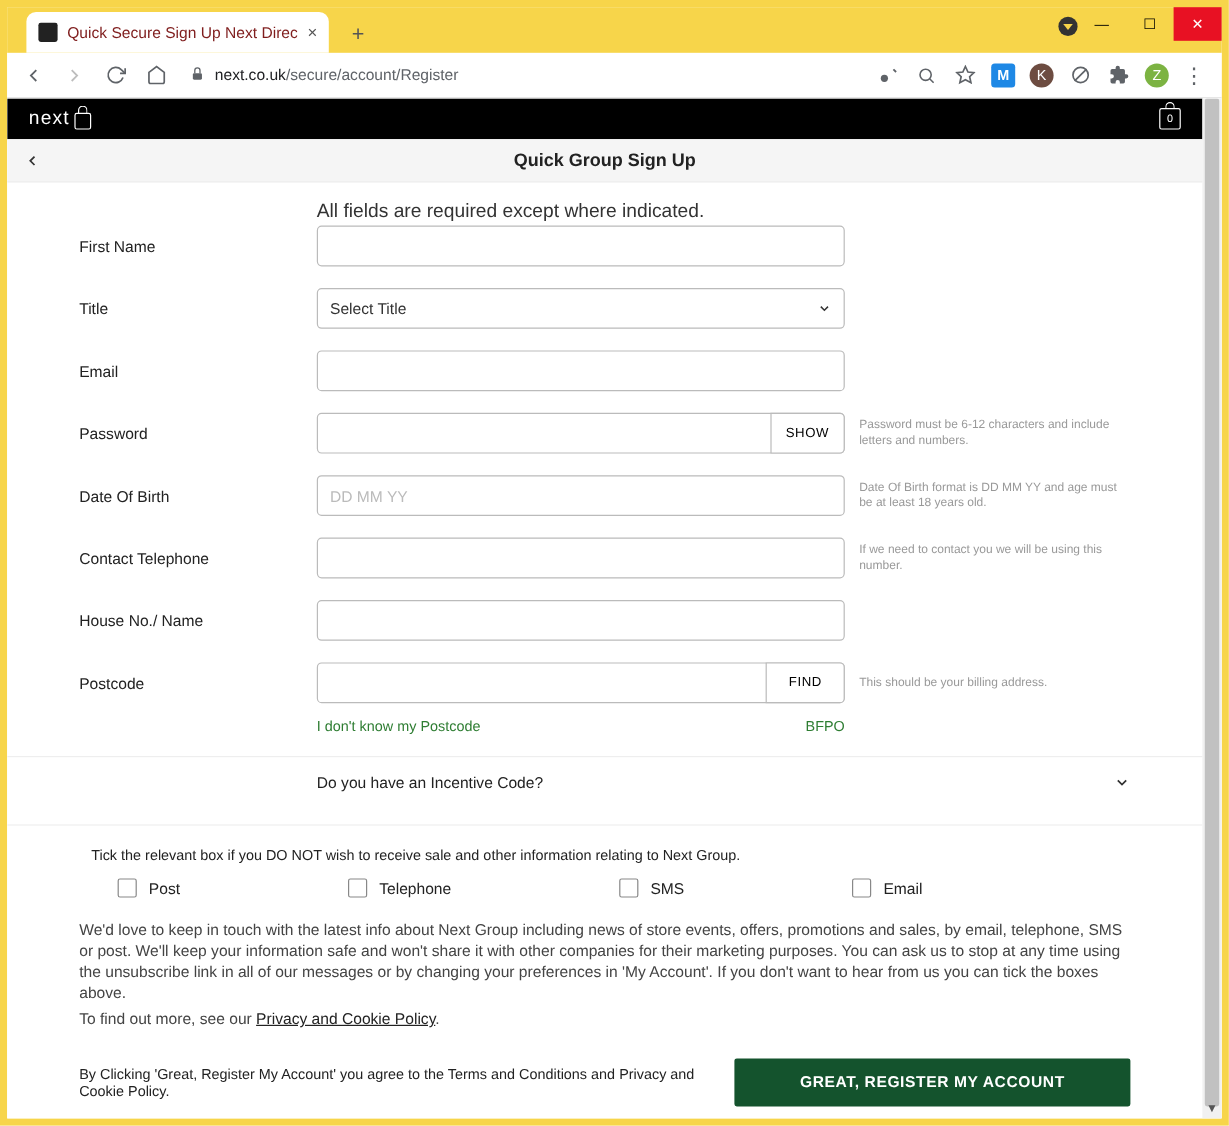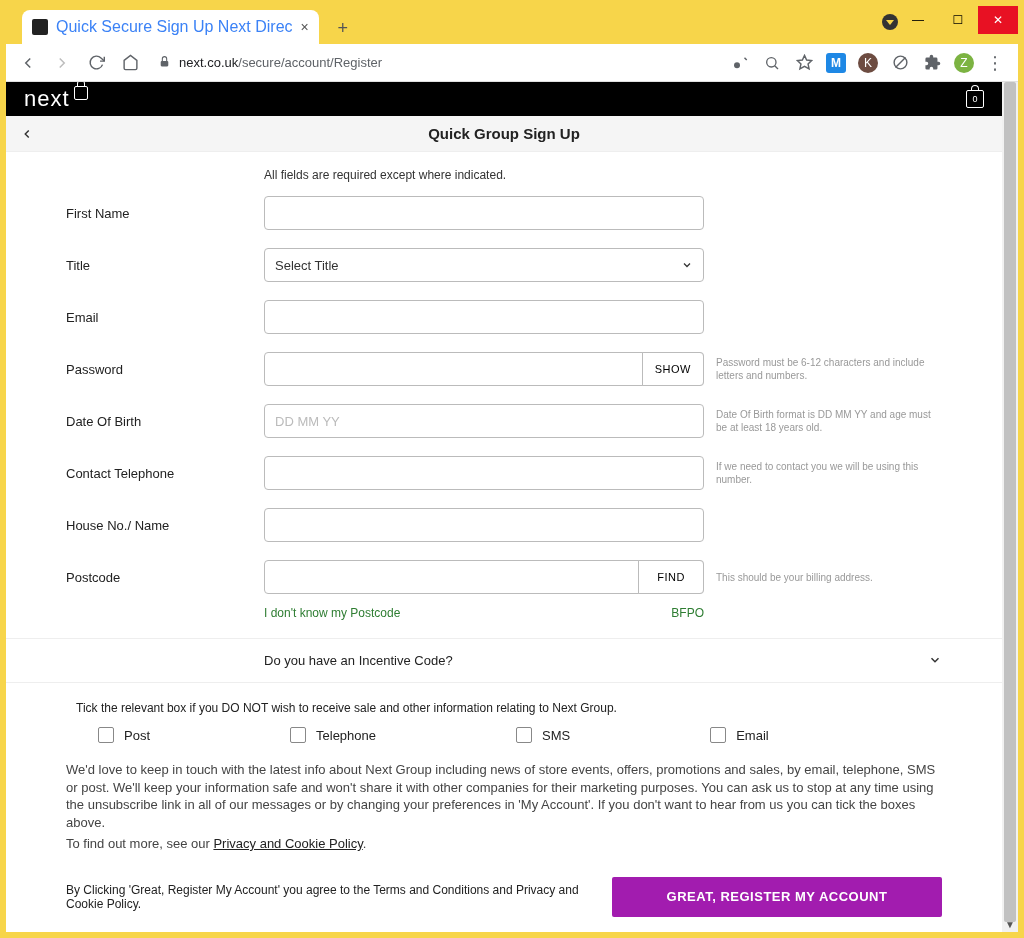--- a/index.html
+++ b/index.html
@@ -3,21 +3,21 @@
 <meta charset="utf-8">
 <style>
   * { box-sizing: border-box; margin: 0; padding: 0; font-family: Arial, Helvetica, sans-serif; }
   html, body { width: 1024px; height: 938px; overflow: hidden; }
   body { background: #f7d54a; padding: 6px; }
   .window { background: #fff; width: 100%; height: 100%; display: flex; flex-direction: column; position: relative; }
   
   .titlebar { height: 38px; background: #f7d54a; display: flex; align-items: flex-start; position: relative; }
   .tab { background: #fff; height: 34px; margin-top: 4px; margin-left: 16px; border-radius: 8px 8px 0 0; display: flex; align-items: center; padding: 0 10px; min-width: 210px; position: relative; }
   .tab .favicon { width: 16px; height: 16px; background: #222; border-radius: 2px; margin-right: 8px; }
-  .tab .title { font-size: 16px; color: #3b82f6; white-space: nowrap; overflow: hidden; text-overflow: ellipsis; flex: 1; }
+  .tab .title { font-size: 13px; color: #7f1d1d; white-space: nowrap; overflow: hidden; text-overflow: ellipsis; flex: 1; }
   .tab .close { font-size: 14px; color: #555; margin-left: 8px; }
   .newtab { width: 28px; height: 28px; margin-top: 8px; margin-left: 10px; display: flex; align-items: center; justify-content: center; color: #555; font-size: 18px; }
   .win-controls { position: absolute; right: 0; top: 0; display: flex; }
   .win-btn { width: 40px; height: 28px; display: flex; align-items: center; justify-content: center; font-size: 12px; }
   .win-close { background: #e81123; color: #fff; }
   .win-circle { position: absolute; right: 120px; top: 8px; width: 16px; height: 16px; border-radius: 50%; background: #333; display:flex; align-items:center; justify-content:center; }
   .win-circle::after{ content:""; width:0;height:0;border-left:4px solid transparent;border-right:4px solid transparent;border-top:5px solid #f7d54a;}
   
   .addrbar { height: 38px; background: #fff; border-bottom: 1px solid #e0e0e0; display: flex; align-items: center; padding: 0 8px; gap: 6px; }
   .nav-icon { width: 28px; height: 28px; display: flex; align-items: center; justify-content: center; color: #5f6368; }
@@ -37,57 +37,57 @@
   .ext.block { color: #5f6368; }
   .dots { color: #5f6368; font-size: 18px; }
   
   .viewport { flex: 1; background: #fff; position: relative; overflow: hidden; }
   .scrollbar { position: absolute; right: 0; top: 0; bottom: 0; width: 16px; background: #f1f1f1; }
   .scrollbar .thumb { position: absolute; top: 0; left: 2px; right: 2px; height: 840px; background: #c1c1c1; border-radius: 2px; }
   .scrollbar .down { position: absolute; bottom: 0; left:0; right:0; height: 16px; display:flex;align-items:center;justify-content:center;color:#555;font-size:10px;}
   .page { position: absolute; left: 0; right: 16px; top: 0; bottom: 0; }
   
   .site-header { background: #000; height: 34px; display: flex; align-items: center; padding: 0 18px; justify-content: space-between; }
-  .logo { color: #fff; font-size: 22px; letter-spacing: 1px; font-weight: 300; display:flex; align-items:flex-start; gap:4px;}
+  .logo { color: #fff; font-size: 16px; letter-spacing: 1px; font-weight: 300; display:flex; align-items:flex-end; gap:4px;}
   .logo-lock { width:14px;height:14px;border:1.5px solid #fff; border-radius:2px; position:relative; }
   .logo-lock::before{content:"";position:absolute;top:-7px;left:2px;width:6px;height:6px;border:1.5px solid #fff;border-bottom:none;border-radius:4px 4px 0 0;}
   .bag { width:18px;height:18px;border:1.5px solid #fff;border-radius:2px;position:relative;display:flex;align-items:center;justify-content:center;color:#fff;font-size:9px;}
   .bag::before{content:"";position:absolute;top:-6px;left:4px;width:6px;height:5px;border:1.5px solid #fff;border-bottom:none;border-radius:4px 4px 0 0;}
   
   .sub-header { background: #f5f5f5; height: 36px; display: flex; align-items: center; justify-content: center; position: relative; border-bottom:1px solid #eee;}
   .back-chev { position: absolute; left: 14px; color: #333; font-size: 16px; }
   .sub-title { font-size: 15px; font-weight: bold; color: #222; }
   
   .form-wrap { padding: 12px 60px 20px 60px; }
-  .req-note { font-size: 12px; color: #333; margin-left: 198px; margin-bottom: 14px; margin-top: 4px;}
+  .req-note { font-size: 16px; color: #333; margin-left: 198px; margin-bottom: 2px; margin-top: 4px;}
   .row { display: flex; align-items: center; margin-bottom: 18px; position: relative; }
   .label { width: 198px; font-size: 13px; color: #222; }
   .field { width: 440px; position: relative; }
   .input, .select { width: 100%; height: 34px; border: 1px solid #bbb; border-radius: 4px; padding: 0 10px; font-size: 13px; color: #333; background: #fff; }
   .select { display: flex; align-items: center; justify-content: space-between; }
   .chev { color: #333; font-size: 13px; }
   .input::placeholder { color: #bbb; }
   .inline-btn { position: absolute; right: 0; top: 0; height: 34px; border: 1px solid #bbb; border-radius: 0 4px 4px 0; background: #fff; font-size: 11px; letter-spacing: 0.5px; padding: 0 12px; cursor: pointer; }
   .field.with-btn .input { padding-right: 70px; }
   .hint { position: absolute; left: 650px; width: 220px; font-size: 10px; color: #999; line-height: 1.3; }
   .links-row { display: flex; margin-left: 198px; width: 440px; justify-content: space-between; margin-top: -6px; margin-bottom: 18px;}
   .link { color: #2e7d32; font-size: 12px; text-decoration: none; }
   .divider { border-top: 1px solid #eee; margin: 8px -60px 0 -60px; }
-  .incentive { display: flex; align-items: flex-start; justify-content: space-between; padding: 14px 0 14px 198px; font-size: 13px; color: #222; border-bottom: 1px solid #eee; margin: 0 -60px; padding-right: 60px; padding-left: 258px;}
+  .incentive { display: flex; align-items: flex-start; justify-content: space-between; padding: 14px 0 27px 198px; font-size: 13px; color: #222; border-bottom: 1px solid #eee; margin: 0 -60px; padding-right: 60px; padding-left: 258px;}
   .incentive .chev { margin-right: 0; }
   .tick-note { font-size: 12px; color: #222; margin-top: 18px; margin-bottom: 12px; margin-left: 10px;}
   .checks { display: flex; gap: 140px; margin-left: 32px; margin-bottom: 18px;}
   .check { display: flex; align-items: center; gap: 10px; font-size: 13px; color: #222;}
   .cb { width: 16px; height: 16px; border: 1.5px solid #888; border-radius: 2px; }
   .disclaimer { font-size: 13px; color: #444; line-height: 1.35; margin-bottom: 4px;}
   .disclaimer a { color: #222; text-decoration: underline; }
   .bottom { display: flex; align-items: center; gap: 20px; margin-top: 24px;}
   .agree { font-size: 12px; color: #222; flex: 1;}
   .agree .u { }
-  .register-btn { background: #a21caf; color: #fff; border: none; height: 40px; padding: 0 30px; font-size: 13px; font-weight: bold; letter-spacing: 0.5px; border-radius: 2px; cursor: pointer; min-width: 330px;}
+  .register-btn { background: #14532d; color: #fff; border: none; height: 40px; padding: 0 30px; font-size: 13px; font-weight: bold; letter-spacing: 0.5px; border-radius: 2px; cursor: pointer; min-width: 330px;}
   svg { display: block; }
 </style>
 </head>
 <body>
 
 <div class="window">
 
   <div class="titlebar">
     <div class="tab">
       <div class="favicon"></div>

